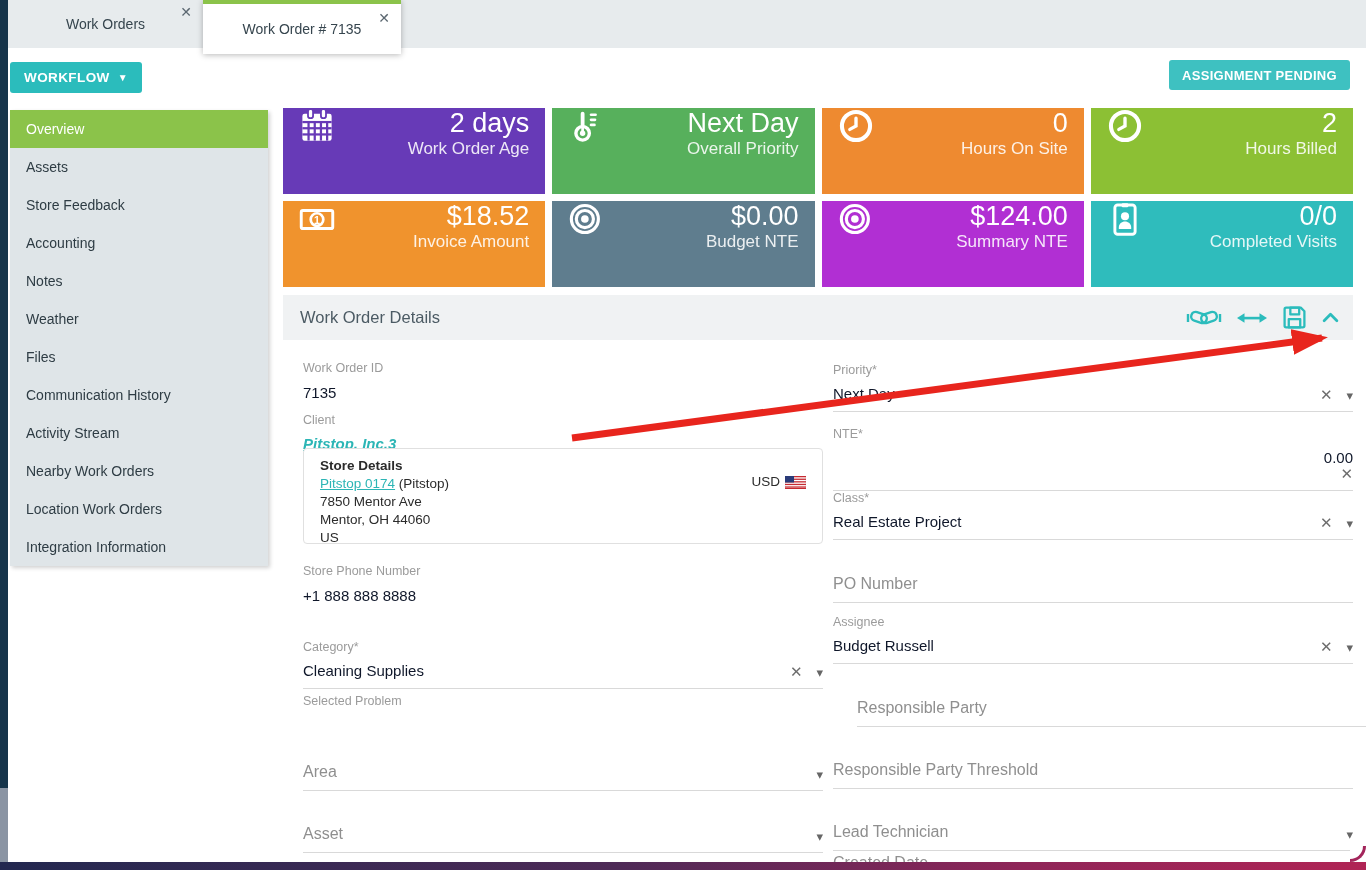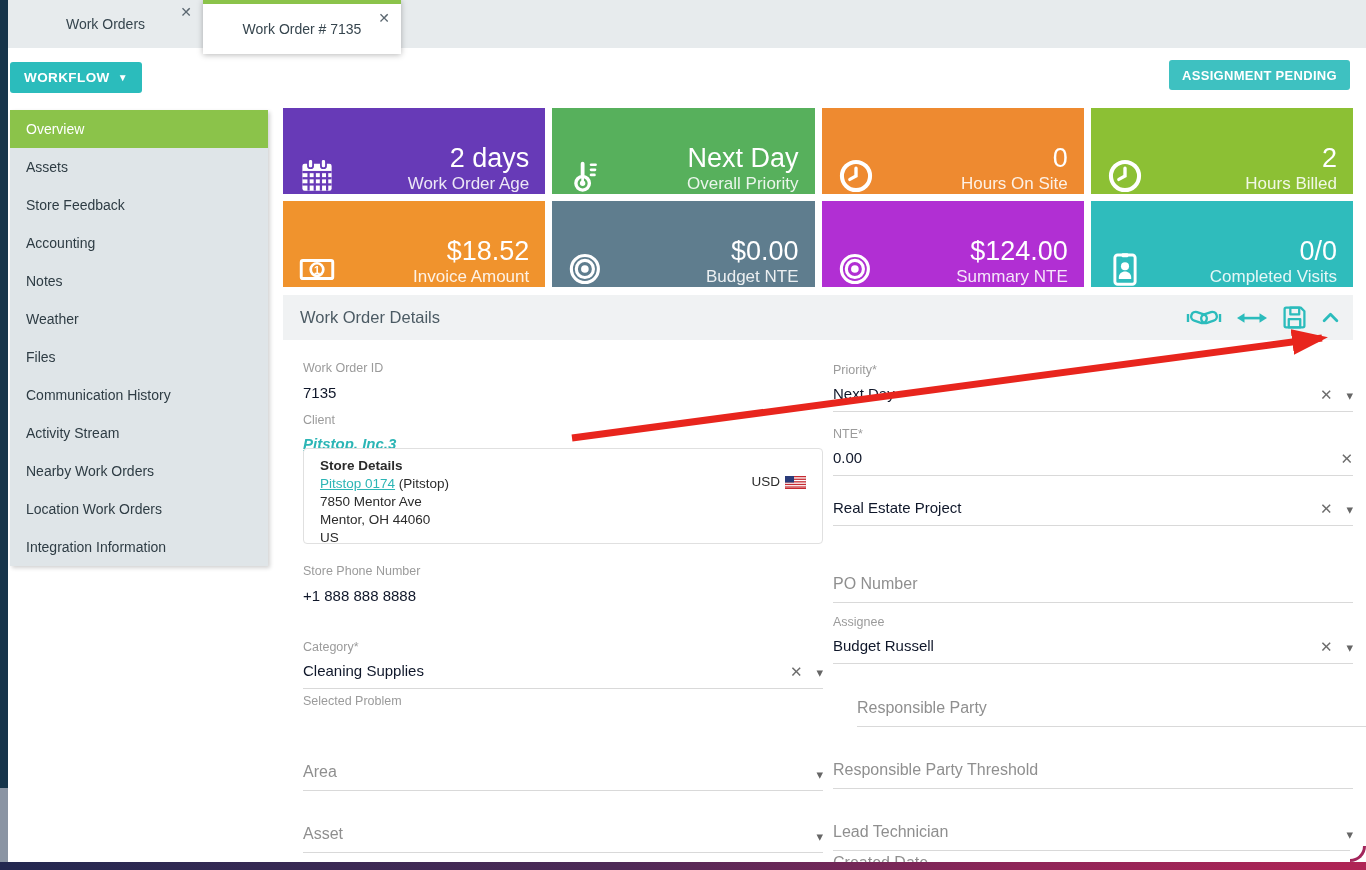--- a/index.html
+++ b/index.html
@@ -33,21 +33,21 @@
   
   .sidebar { position:absolute; left:10px; top:110px; width:258px; background:#dfe5e8;
     box-shadow:2px 2px 4px rgba(0,0,0,0.18); }
   .side-item { height:38px; display:flex; align-items:center; padding-left:16px; font-size:14px;
     color:#2e3c44; cursor:pointer; }
   .side-item.active { background:#8bc34a; color:#ffffff; }
 
   
   .tiles { position:absolute; left:283px; top:108px; width:1070px; display:grid;
     grid-template-columns:repeat(4,1fr); grid-auto-rows:86px; gap:7px; }
-  .tile { position:relative; color:#ffffff; display:flex; align-items:flex-end; padding:0 16px; }
+  .tile { position:relative; color:#ffffff; display:flex; align-items:flex-start; padding:0 16px; }
   .tile-icon { width:36px; height:36px; flex:0 0 36px; }
   .tile-text { flex:1; text-align:right; line-height:1.15; }
   .tile-value { font-size:27px; }
   .tile-label { font-size:17px; color:rgba(255,255,255,0.88); }
 
   
   .details-header { position:absolute; left:283px; top:295px; width:1070px; height:45px; background:#f0f2f3;
     display:flex; align-items:center; }
   .dh-title { margin-left:17px; font-size:16.5px; color:#4c5b64; }
   .dh-icons { margin-left:auto; margin-right:14px; display:flex; align-items:center; gap:15px; }
@@ -360,27 +360,28 @@
     <div class="field-label">Priority*</div>
     <div class="fieldline" style="margin-top:8px;">
       <div class="field-value">Next Day</div>
       <span class="clear-x">✕</span>
       <span class="caret">▾</span>
     </div>
   </div>
 
   <div class="fld" style="left:833px; top:427px; width:520px;">
     <div class="field-label">NTE*</div>
-    <div class="fieldline" style="margin-top:8px;">
+    <div class="fieldline" style="margin-top:8px;flex-direction:column;">
       <div class="field-value">0.00</div>
       <span class="clear-x">✕</span>
     </div>
   </div>
 
   <div class="fld" style="left:833px; top:491px; width:520px;">
+    <div class="field-label">Class*</div>
     <div class="fieldline" style="margin-top:8px;">
       <div class="field-value">Real Estate Project</div>
       <span class="clear-x">✕</span>
       <span class="caret">▾</span>
     </div>
   </div>
 
   <div class="fld" style="left:833px; top:575px; width:520px;">
     <div class="fieldline">
       <div class="ph-label">PO Number</div>

